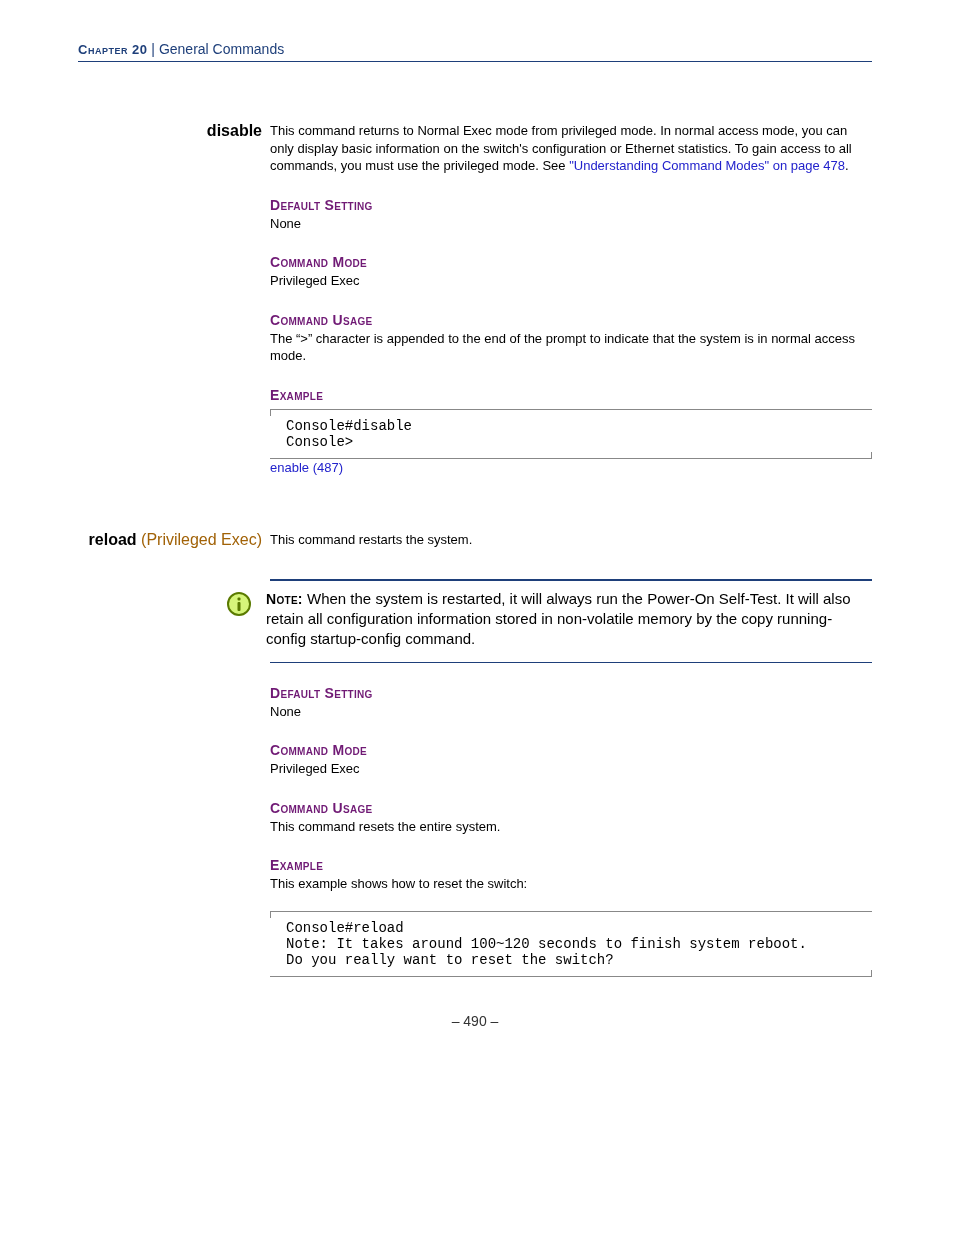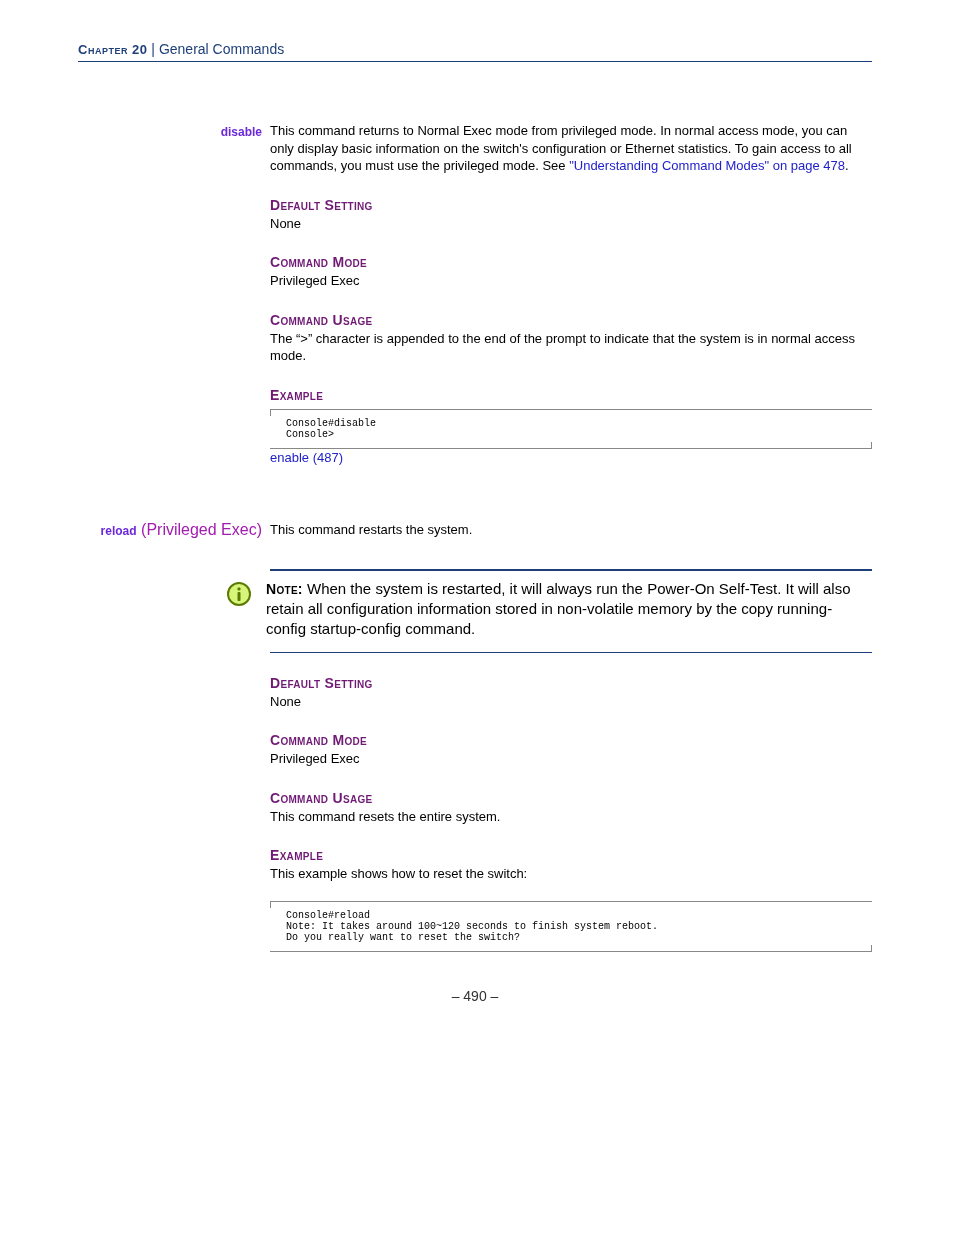--- a/index.html
+++ b/index.html
@@ -42,25 +42,25 @@
     flex: 0 0 192px;
     text-align: right;
     padding-right: 8px;
     box-sizing: border-box;
   }
   .right-col {
     flex: 1;
   }
   .cmd-name {
     font-weight: bold;
-    color: #6d28d9;
-    font-size: 12px;
+    color: #000000;
+    font-size: 16px;
   }
   .cmd-extra {
-    color: #a21caf;
+    color: #a16207;
     font-size: 16px;
     font-weight: normal;
     margin-top: 48px;
   }
   .link {
     color: #2222cc;
   }
   .body-text {
     font-size: 13px;
     line-height: 1.35;
@@ -72,21 +72,21 @@
     font-size: 14px;
     letter-spacing: 0.3px;
     margin-top: 22px;
     margin-bottom: 2px;
   }
   .code-block {
     border-top: 1px solid #888;
     border-bottom: 1px solid #888;
     padding: 8px 16px;
     font-family: "Courier New", monospace;
-    font-size: 10px;
+    font-size: 14px;
     white-space: pre;
     margin-top: 6px;
     position: relative;
   }
   .code-block::before {
     content: '';
     position: absolute;
     left: 0; top: 0;
     width: 6px; height: 6px;
     border-left: 1px solid #888;

